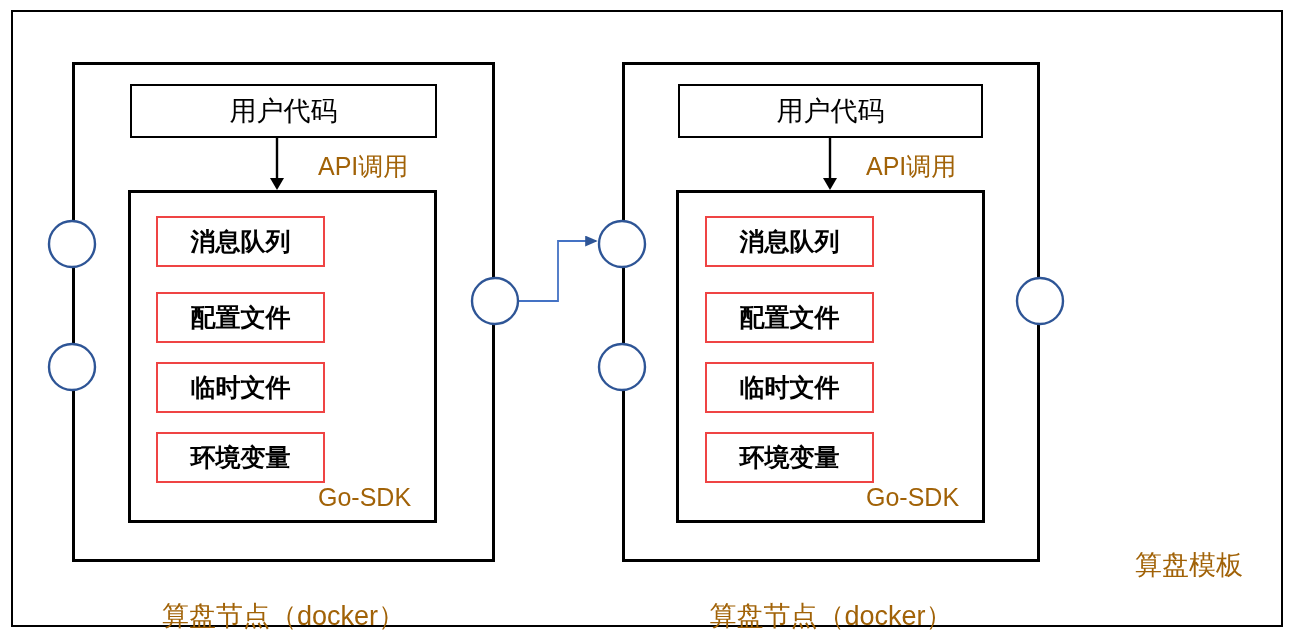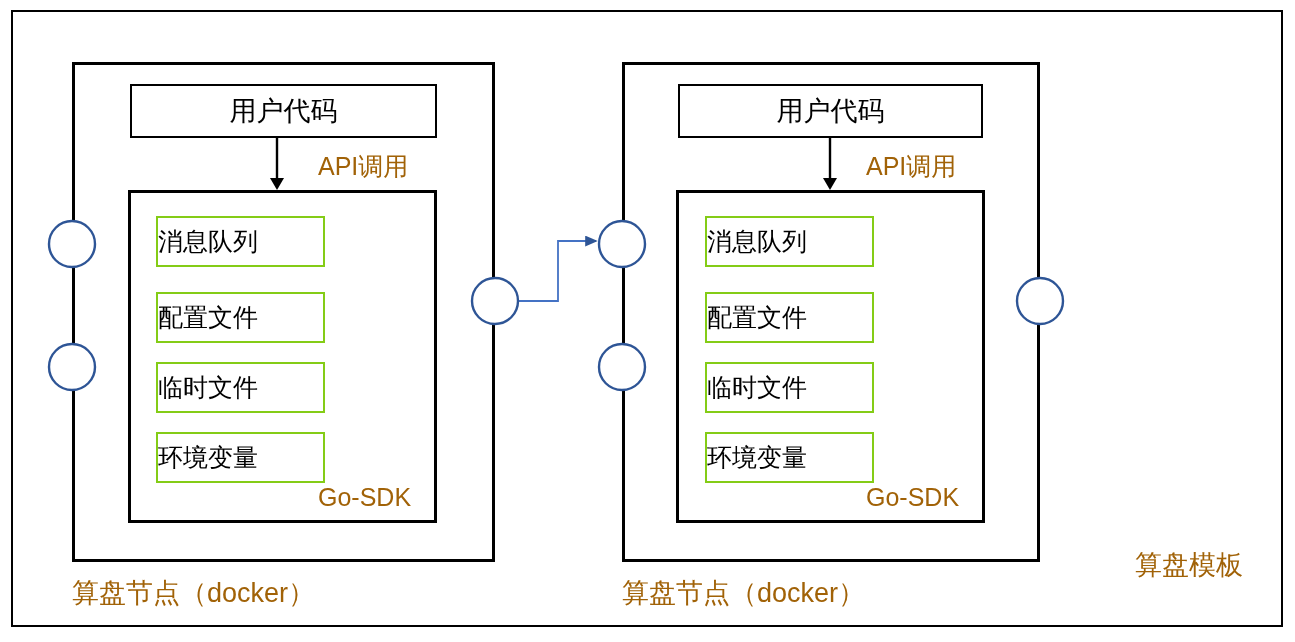--- a/index.html
+++ b/index.html
@@ -33,33 +33,37 @@
   .sdk-frame {
     border: 3px solid #000000;
   }
   .plain-box {
     border: 2px solid #000000;
     display: flex;
     align-items: center;
     justify-content: center;
   }
   .item-box {
-    border: 2px solid #84cc16;
+    border: 2px solid #ef4444;
     display: flex;
     align-items: center;
+    justify-content: center;
+    font-weight: bold;
   }
   .label {
     position: absolute;
     color: #a16207;
     white-space: nowrap;
     line-height: 1;
   }
   .cn-22 { font-size: 25px; }
   .cn-24 { font-size: 27px; }
   .txt-center {
+    text-align: center;
+    margin-top: 23px;
   }
   
   .svg-layer {
     position: absolute;
     left: 0;
     top: 0;
     width: 1295px;
     height: 642px;
   }
   .conn-circle {

